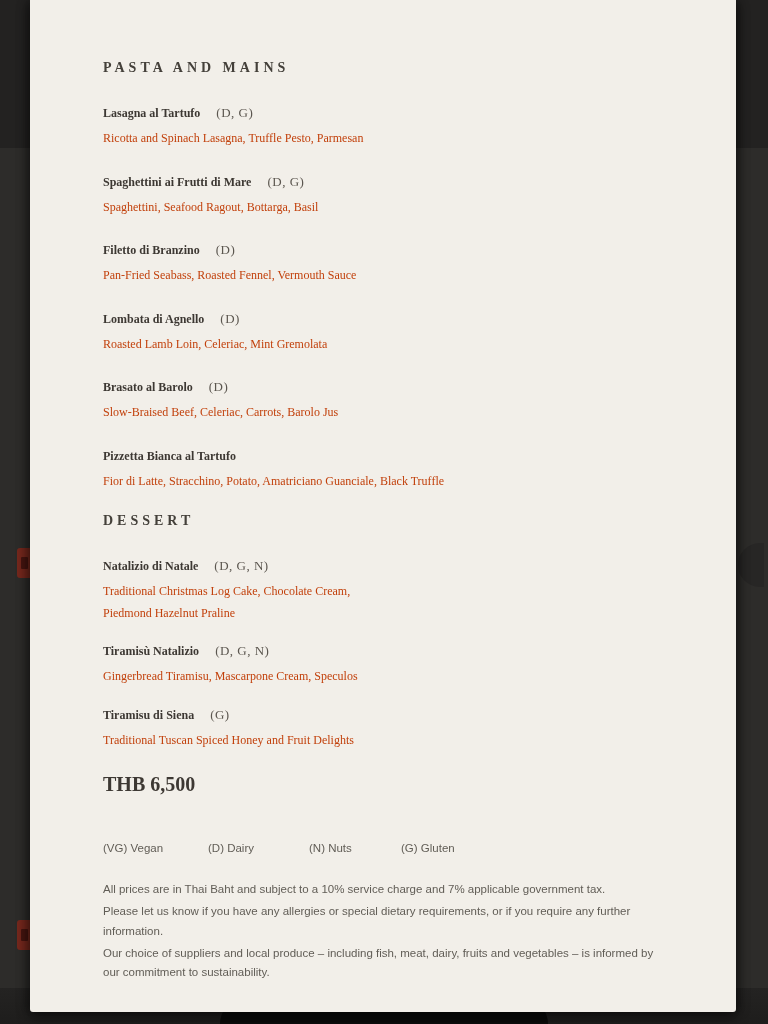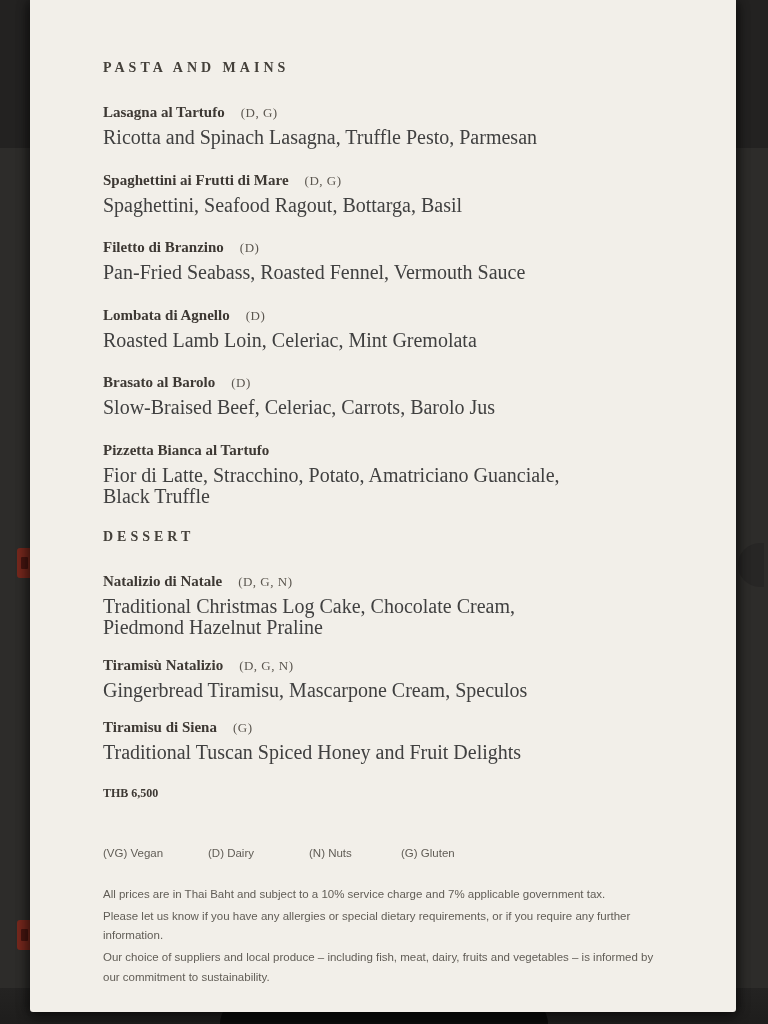--- a/index.html
+++ b/index.html
@@ -53,32 +53,32 @@
 
   .section-title {
     font-size: 14px; font-weight: 700; letter-spacing: 4px;
     color: #44403a; margin-bottom: 26px;
   }
   .section-dessert .section-title { }
 
   .menu-item { margin-bottom: 21px; max-width: 460px; }
   .section-dessert .menu-item { margin-bottom: 16px; }
   .item-title { line-height: 19px; margin-bottom: 5px; }
-  .item-name { font-size: 15px; font-weight: 700; color: #3d3833; text-align: center; }
+  .item-name { font-size: 12px; font-weight: 700; color: #3d3833; text-align: center; }
   .item-allerg {
     font-size: 13px; color: #5b564f; letter-spacing: 0.5px; margin-left: 16px;
   }
   .item-desc {
-    font-size: 20px; color: #404040; line-height: 21.5px;
+    font-size: 12px; color: #c2410c; line-height: 21.5px;
     white-space: pre-line;
   }
 
   .menu-price {
     margin-top: 22px;
-    font-size: 12px; font-weight: 700; color: #3d3833;
+    font-size: 20px; font-weight: 700; color: #3d3833;
   }
 
   
   .footnotes {
     margin-top: 46px;
     font-family: "Liberation Sans", sans-serif;
     font-size: 11.5px; color: #615d56; max-width: 578px;
   }
   .legend-row { display: flex; margin-bottom: 26px; }
   .legend-item { display: inline-block; }

